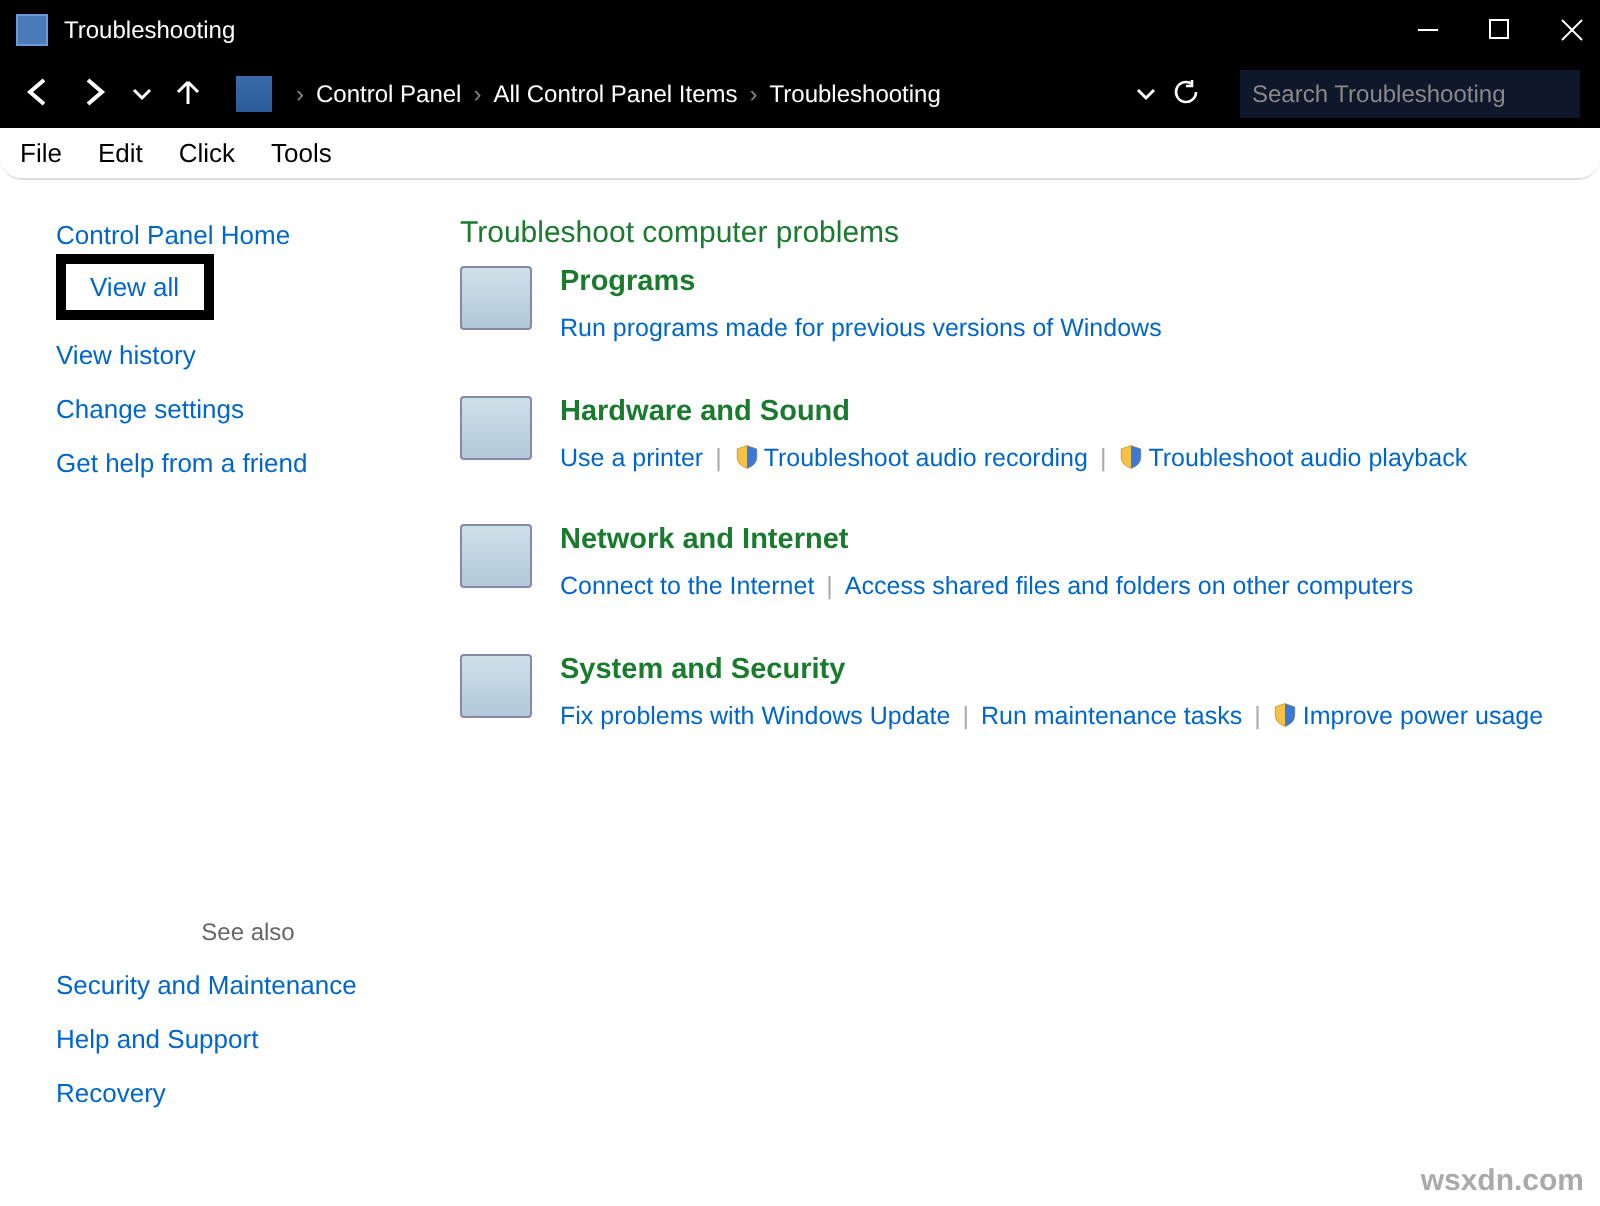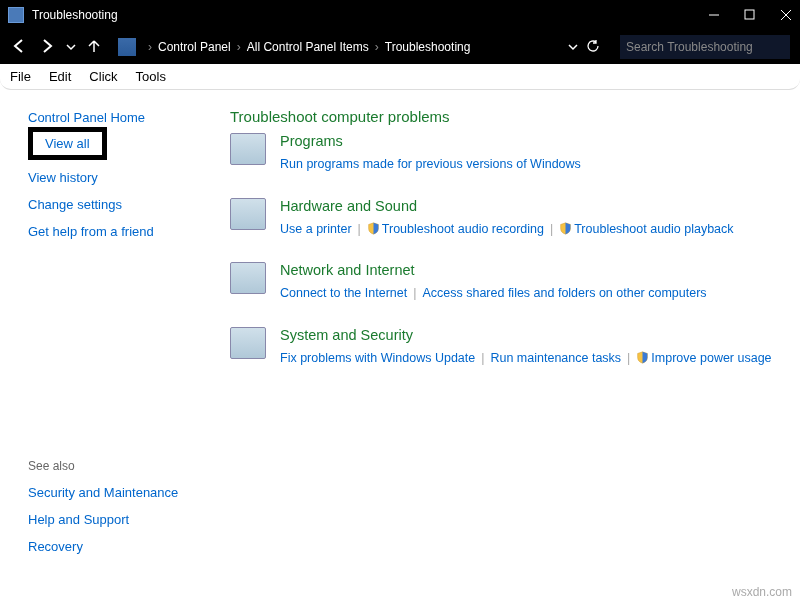--- a/index.html
+++ b/index.html
@@ -22,36 +22,36 @@
   .search::placeholder { color: #888; }
   
   .menubar { height: 26px; background: #fff; border-bottom: 1px solid #ddd; display: flex; align-items: center; padding: 0 10px; gap: 18px; font-size: 13px; border-radius: 11px; }
   .menubar span { cursor: default; }
   
   .content { display: flex; height: calc(603px - 90px); }
   .sidebar { width: 220px; padding: 20px 0 0 28px; }
   .sidebar a { display: block; color: #0066cc; text-decoration: none; font-size: 13px; margin-bottom: 12px; cursor: pointer; }
   .sidebar .highlighted { border: 5px solid #000000; padding: 4px 12px; display: inline-block; margin-bottom: 10px; }
   .sidebar .cp-home { margin-bottom: 2px; }
-  .sidebar .see-also { color: #666; font-size: 12px; margin-top: 220px; margin-bottom: 12px; }
+  .sidebar .see-also { color: #666; font-size: 12px; margin-top: 220px; margin-bottom: 12px; text-align: center; }
   
   .main { flex: 1; padding: 18px 10px 10px 10px; }
   .main h1 { color: #1a7a2e; font-size: 15px; font-weight: 400; margin-bottom: 8px; }
   .main .subtitle { font-size: 12.8px; color: #333; line-height: 1.5; margin-bottom: 22px; }
   
   .category { display: flex; margin-bottom: 22px; }
   .cat-icon { width: 36px; height: 32px; margin-right: 14px; background: linear-gradient(#d0e0ea,#b0c8d8); border: 1px solid #88a; border-radius: 2px; flex-shrink: 0; }
   .cat-body { flex: 1; }
-  .cat-title { color: #1a7a2e; font-size: 14.5px; font-weight: 400; cursor: pointer; margin-bottom: 4px; }
+  .cat-title { color: #1a7a2e; font-size: 14.5px; font-weight: 700; cursor: pointer; margin-bottom: 4px; }
   .cat-links { font-size: 12.5px; line-height: 1.8; }
   .cat-links a { color: #0066cc; text-decoration: none; cursor: pointer; }
   .cat-links .divider { color: #aaa; margin: 0 6px; }
   .shield { display: inline-block; width: 13px; height: 13px; vertical-align: -2px; margin-right: 2px; }
   
-  .watermark { position: fixed; bottom: 4px; right: 8px; color: #aaa; font-size: 12px; }
+  .watermark { position: fixed; bottom: 4px; right: 8px; color: #aaa; font-size: 15px; font-weight: bold; }
 </style>
 </head>
 <body>
 
 <div class="titlebar">
   <div class="app-icon"></div>
   <div class="title">Troubleshooting</div>
   <div class="win-controls">
     <div class="win-btn">
         <svg width="12" height="12">

